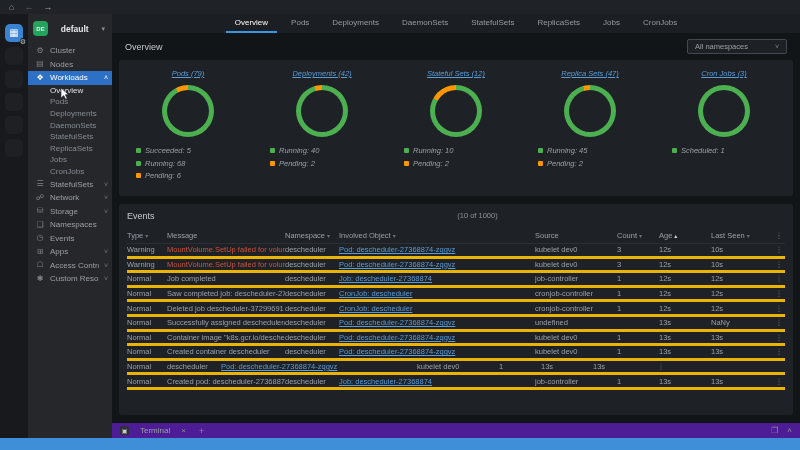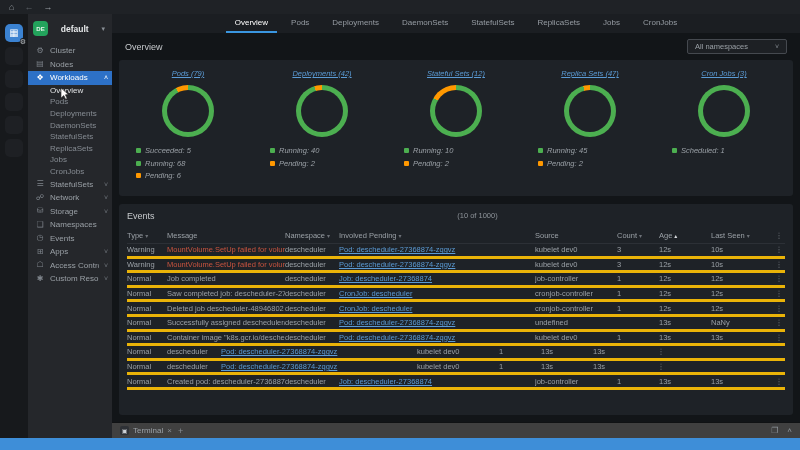--- a/index.html
+++ b/index.html
@@ -68,21 +68,21 @@
   .tr{display:flex; align-items:center; height:14.6px; font-size:7.5px; color:#9aa0a6; border-bottom:3px solid #eab308; flex:0 0 auto;}
   .c{padding-right:6px; white-space:nowrap; overflow:hidden;}
   .c-type{width:40px;} .c-msg{flex:1; min-width:0;} .c-ns{width:54px;} .c-obj{width:148px;}
   .c-src{width:82px;margin-left:48px;} .c-cnt{width:42px;} .c-age{width:52px;} .c-seen{width:62px;}
   .c-dot{width:12px; text-align:center; color:#80868d; padding-right:0; cursor:default;}
   .warn{color:#c9543f;}
   .link{color:#5b9bd5; text-decoration:underline; cursor:default;}
   .sort{margin-left:2px; font-size:6px; color:#6d7278;}
   .sort.on{color:#d7dadd;}
   
-  .dock{height:16px; background:#404040; border-top:1px solid #101214; display:flex; align-items:center; padding:0 8px; gap:4px;
+  .dock{height:16px; background:#4c1d95; border-top:1px solid #101214; display:flex; align-items:center; padding:0 8px; gap:11px;
     font-size:8px; color:#9aa0a6; flex:0 0 auto;}
   .term-icon{width:9px; height:9px; background:#2e3136; border-radius:2px; display:flex; align-items:center; justify-content:center;
     font-size:6px; color:#cdd1d5; line-height:1;}
   .dock-x{font-size:8px; color:#868c92;}
   .dock-add{font-size:9px; color:#868c92; margin-left:2px;}
   .dock-right{margin-left:auto; display:flex; gap:9px; font-size:8px; color:#8f959b; align-items:center;}
   .statusbar{height:12px; background:#3e8ed8; flex:0 0 auto;}
 </style>
 </head>
 <body>
@@ -304,21 +304,21 @@
 
         <div class="panel events-panel">
           <div class="ev-head">
             <span class="ev-count">(10 of 1000)</span>
             <span class="ev-title">Events</span>
           </div>
           <div class="thead" id="thead">
               <div class="c c-type"><span>Type</span><span class="sort">▾</span></div>
               <div class="c c-msg"><span>Message</span></div>
               <div class="c c-ns"><span>Namespace</span><span class="sort">▾</span></div>
-              <div class="c c-obj"><span>Involved Pending</span><span class="sort">▾</span></div>
+              <div class="c c-obj"><span>Involved Object</span><span class="sort">▾</span></div>
               <div class="c c-src"><span>Source</span></div>
               <div class="c c-cnt"><span>Count</span><span class="sort">▾</span></div>
               <div class="c c-age"><span>Age</span><span class="sort on">▴</span></div>
               <div class="c c-seen"><span>Last Seen</span><span class="sort">▾</span></div>
               <div class="c c-dot"><span>⋮</span></div>
             </div>
           <div id="tbody">
               <div class="tr">
                 <div class="c c-type">Warning</div>
                 <div class="c c-msg warn">MountVolume.SetUp failed for volume "policy-volum...</div>
@@ -358,21 +358,21 @@
                 <div class="c c-ns">descheduler</div>
                 <div class="c c-obj"><a class="link">CronJob: descheduler</a></div>
                 <div class="c c-src">cronjob-controller</div>
                 <div class="c c-cnt">1</div>
                 <div class="c c-age">12s</div>
                 <div class="c c-seen">12s</div>
                 <div class="c c-dot">⋮</div>
               </div>
               <div class="tr">
                 <div class="c c-type">Normal</div>
-                <div class="c c-msg">Deleted job descheduler-48946802</div>
+                <div class="c c-msg">Deleted job descheduler-37299691</div>
                 <div class="c c-ns">descheduler</div>
                 <div class="c c-obj"><a class="link">CronJob: descheduler</a></div>
                 <div class="c c-src">cronjob-controller</div>
                 <div class="c c-cnt">1</div>
                 <div class="c c-age">12s</div>
                 <div class="c c-seen">12s</div>
                 <div class="c c-dot">⋮</div>
               </div>
               <div class="tr">
                 <div class="c c-type">Normal</div>
@@ -391,20 +391,21 @@
                 <div class="c c-ns">descheduler</div>
                 <div class="c c-obj"><a class="link">Pod: descheduler-27368874-zqgvz</a></div>
                 <div class="c c-src">kubelet dev0</div>
                 <div class="c c-cnt">1</div>
                 <div class="c c-age">13s</div>
                 <div class="c c-seen">13s</div>
                 <div class="c c-dot">⋮</div>
               </div>
               <div class="tr">
                 <div class="c c-type">Normal</div>
+                <div class="c c-msg">Created container descheduler</div>
                 <div class="c c-ns">descheduler</div>
                 <div class="c c-obj"><a class="link">Pod: descheduler-27368874-zqgvz</a></div>
                 <div class="c c-src">kubelet dev0</div>
                 <div class="c c-cnt">1</div>
                 <div class="c c-age">13s</div>
                 <div class="c c-seen">13s</div>
                 <div class="c c-dot">⋮</div>
               </div>
               <div class="tr">
                 <div class="c c-type">Normal</div>

